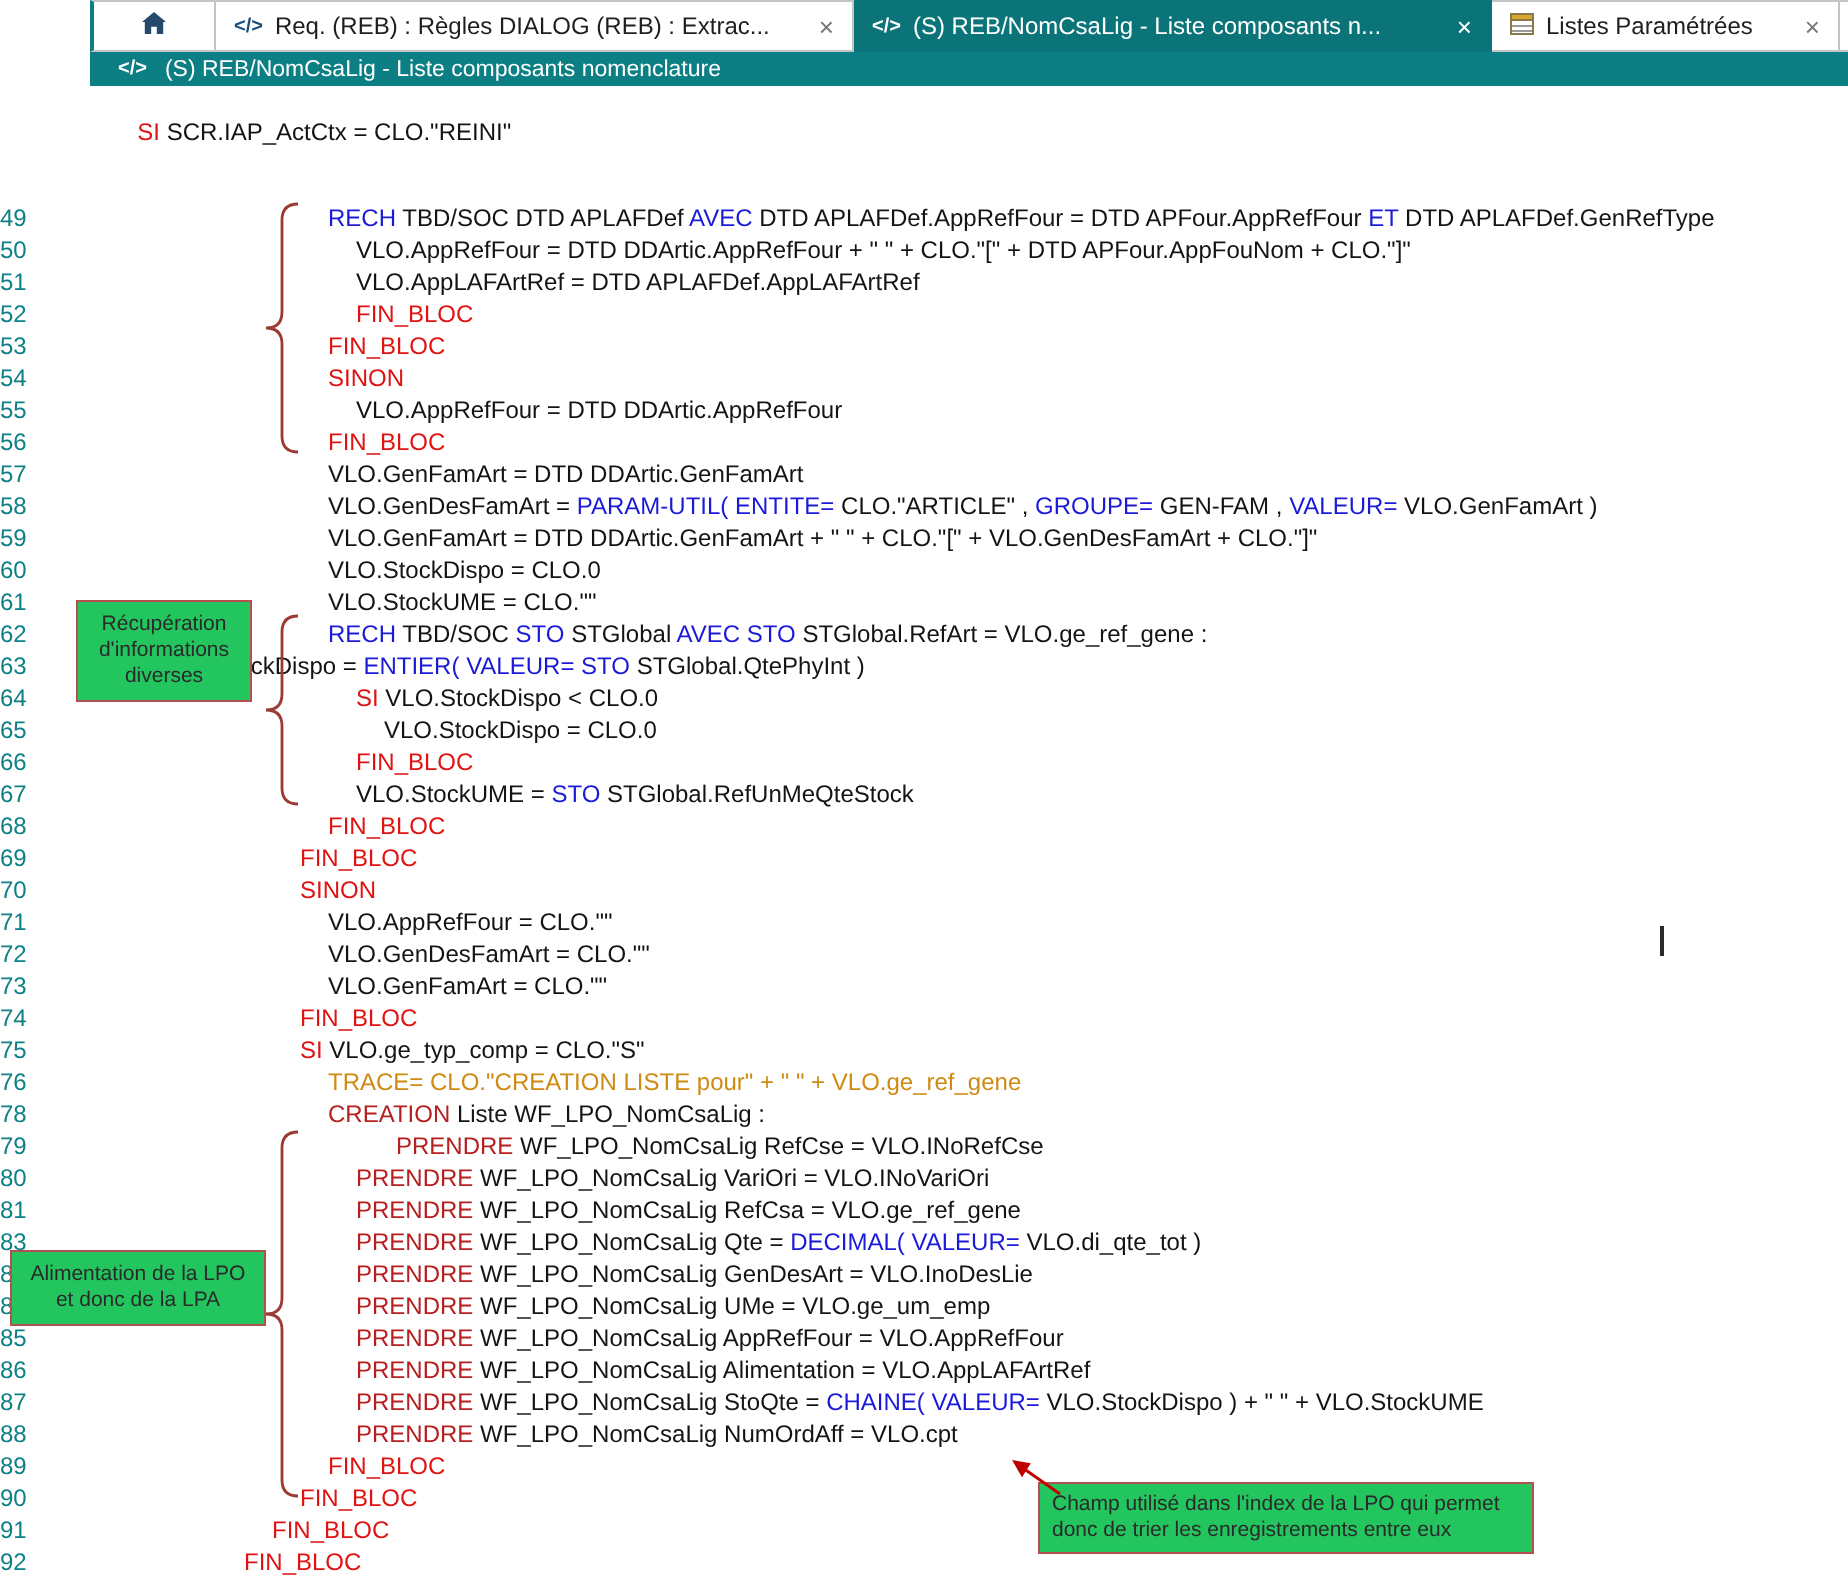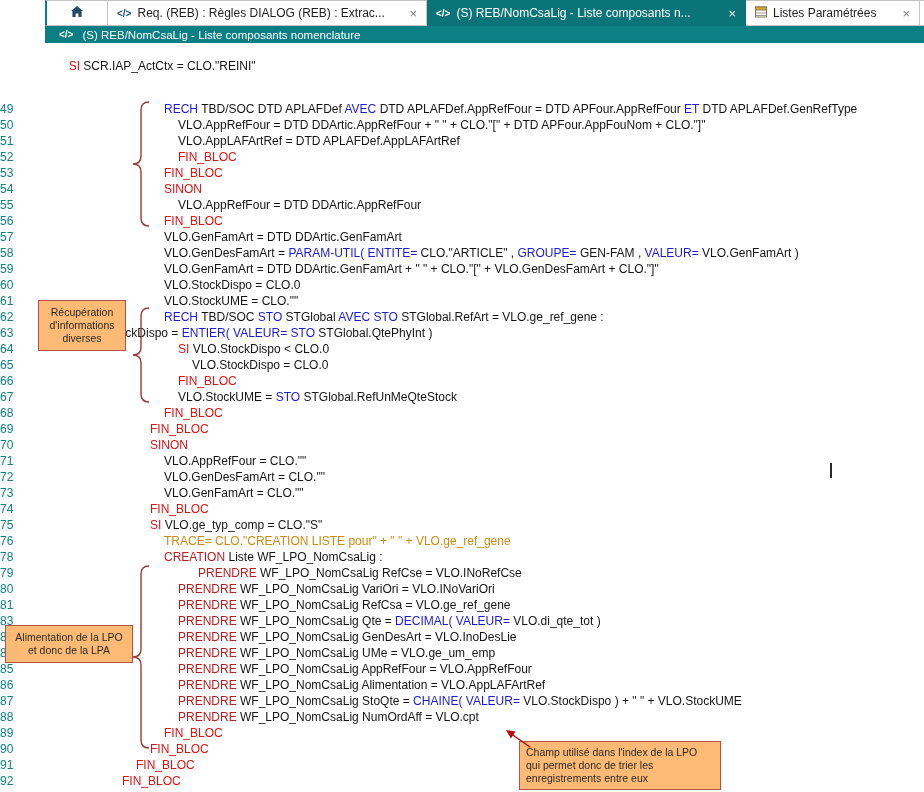--- a/index.html
+++ b/index.html
@@ -33,25 +33,25 @@
   .code-row{height:16px;line-height:16px;font-size:12px;display:flex;white-space:pre;overflow:hidden}
   .gutter{flex:0 0 80px;width:80px;padding-right:4px;box-sizing:border-box;color:#0e8086}
   .code-text{white-space:pre}
   .c-t{color:#141414}
   .c-k{color:#1a1ad8}
   .c-r{color:#e01212}
   .c-m{color:#b51f1f}
   .c-o{color:#cf8a12}
 
   
-  .ann{position:absolute;background:#fdba74;border:1px solid #b4504e;color:#2a2a2a;
+  .ann{position:absolute;background:#22c55e;border:1px solid #b4504e;color:#2a2a2a;
        font-size:10.5px;line-height:13px;padding:5px 4px;text-align:center;box-sizing:border-box}
   .ann-1{left:38px;top:300px;width:88px}
   .ann-2{left:5px;top:625px;width:128px}
-  .ann-3{left:519px;top:741px;width:202px;text-align:left;padding:4px 6px}
+  .ann-3{left:519px;top:741px;width:248px;text-align:left;padding:4px 6px}
 
   
   .overlay{position:absolute;top:0;left:0;width:924px;height:792px;pointer-events:none}
   .brace{fill:none;stroke:#9b3b34;stroke-width:1.4}
   .arrow-line{stroke:#c00000;stroke-width:1.4}
   .arrow-head{fill:#c00000}
 
   .text-cursor{position:absolute;left:830px;top:463px;width:2px;height:15px;background:#2a2a2a}
 
   

